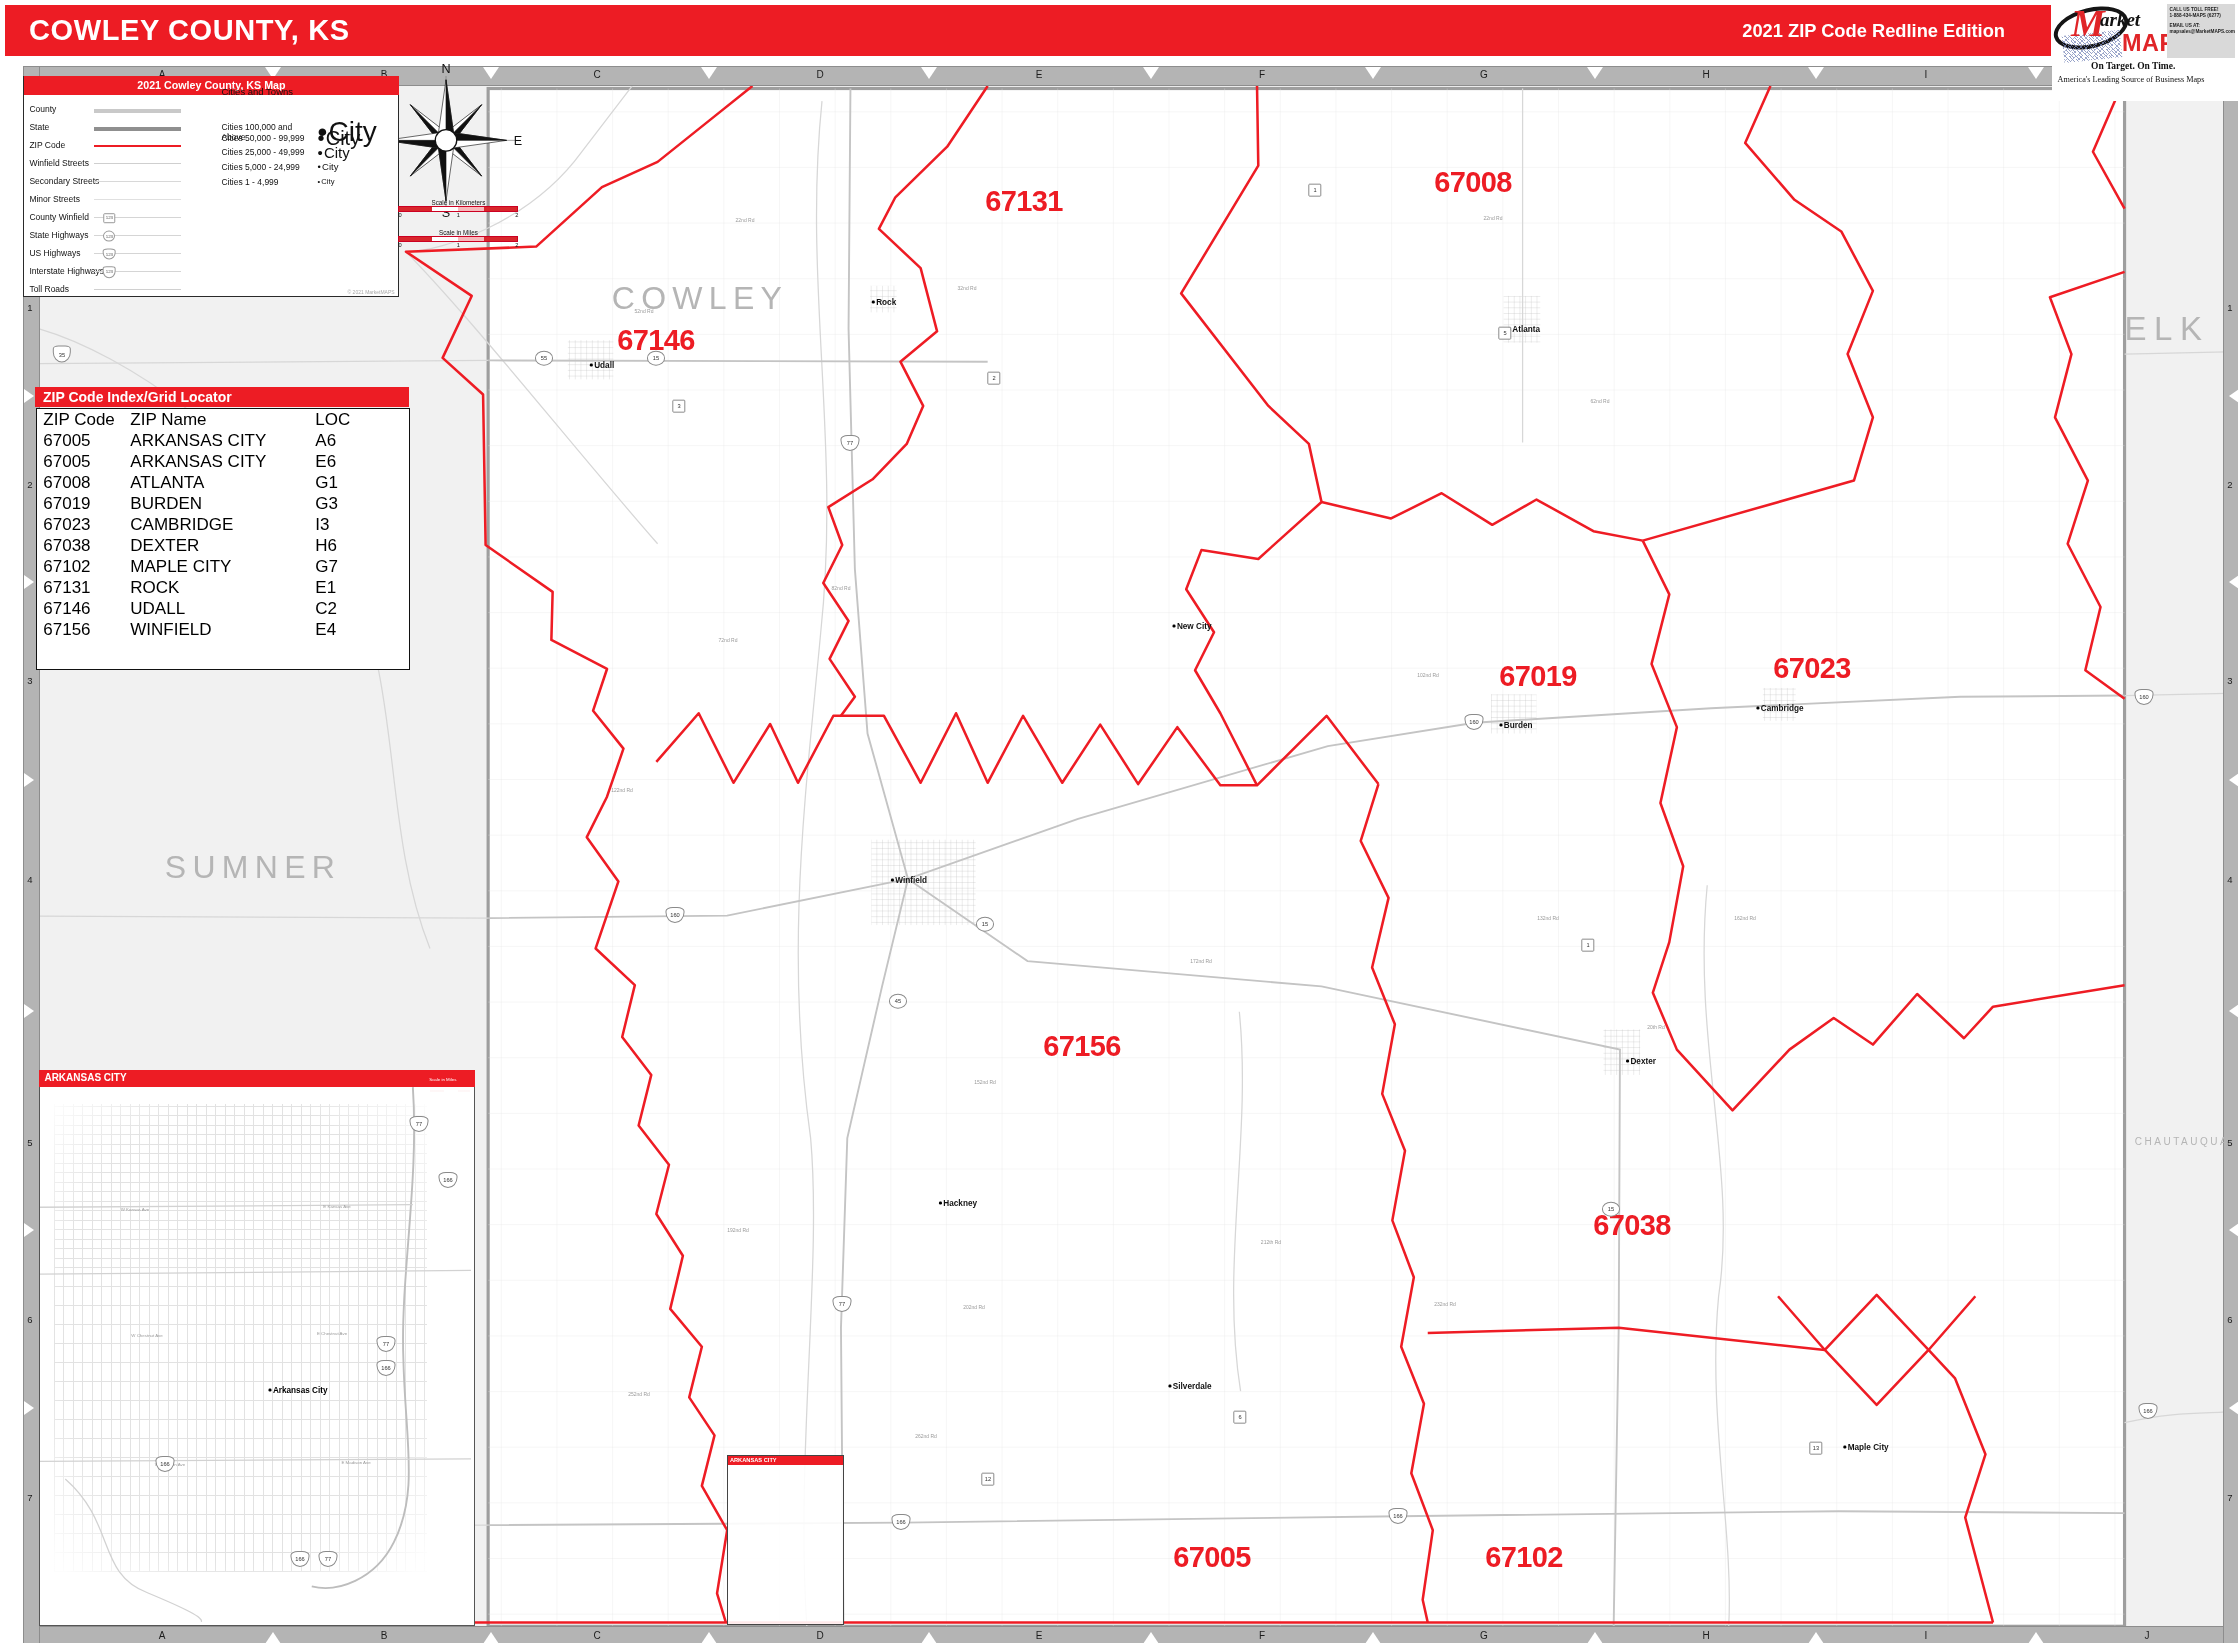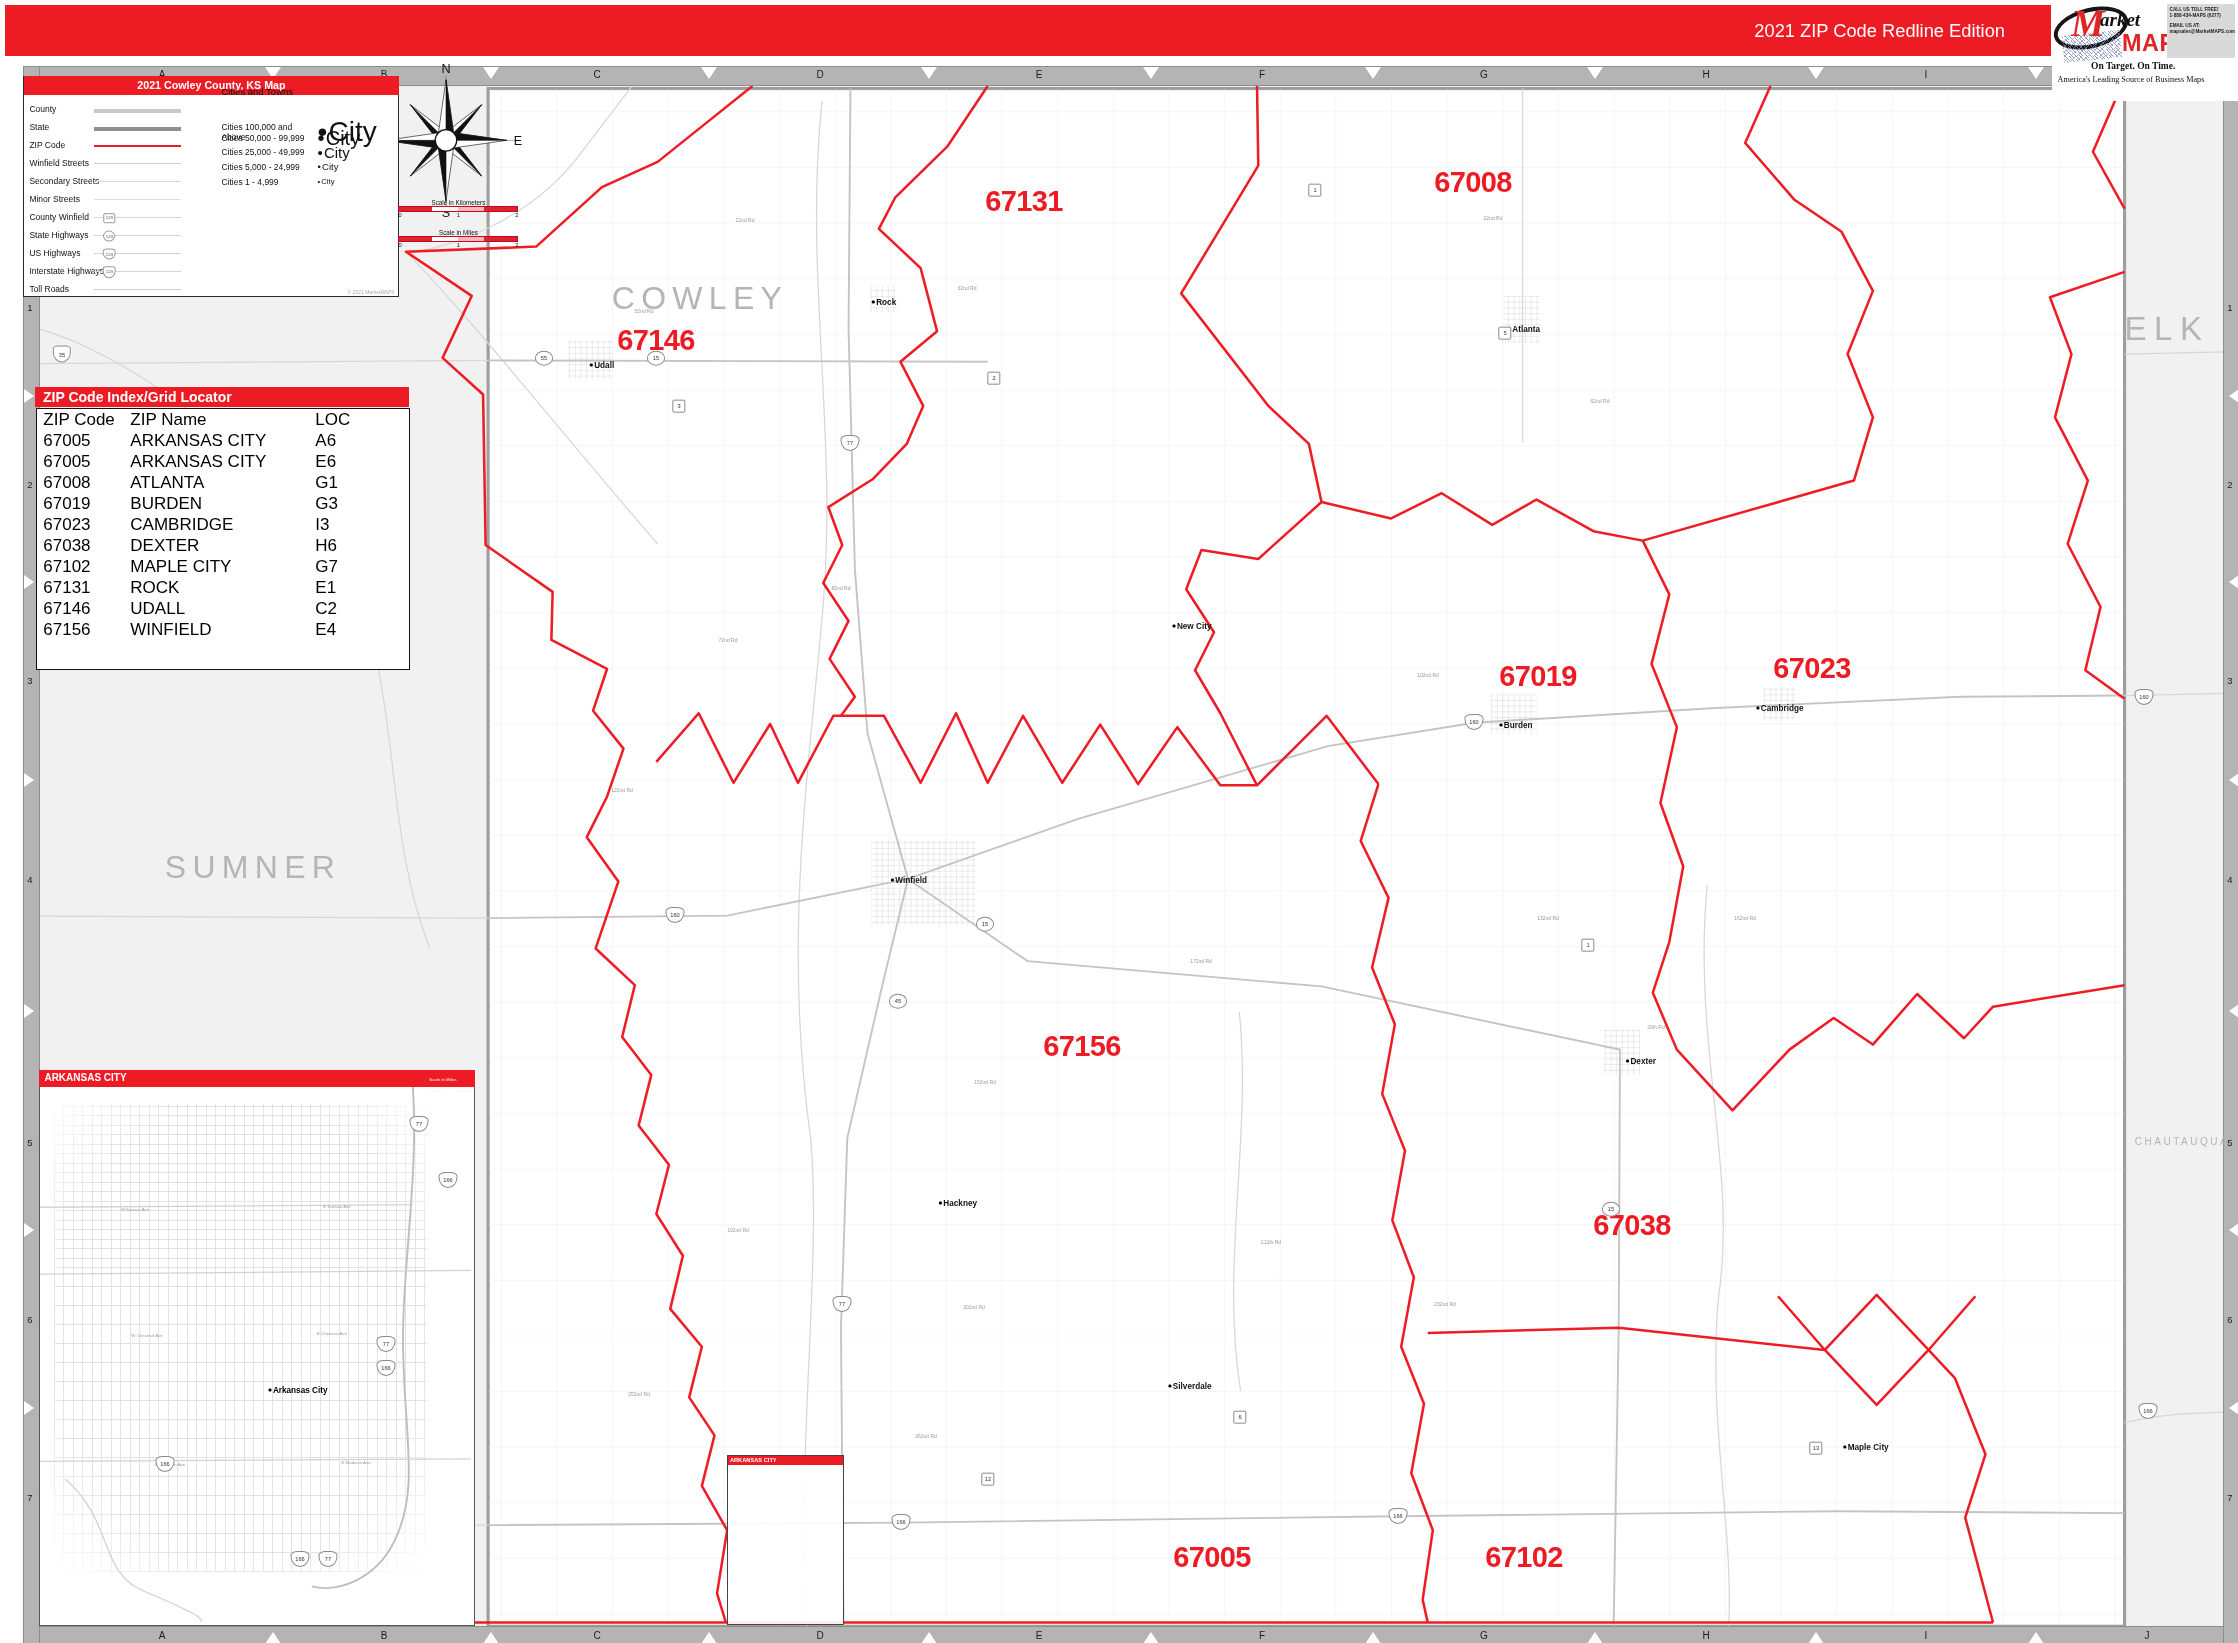--- a/index.html
+++ b/index.html
@@ -1,21 +1,21 @@
 <!DOCTYPE html>
 <html style="font-size:10px"><head>
 <meta charset="utf-8">
 <style>
   html,body{margin:0;padding:0;background:#fff}
   #stage{position:relative;width:2239px;height:1644px;background:#fff;overflow:hidden;
          font-family:"Liberation Sans",sans-serif;outline:0.6px solid #cfcfcf}
   
   .hdr{position:absolute;left:5px;top:5px;width:2046px;height:51px;background:#ed1c24;color:#fff;z-index:8}
   .hdr-title{position:absolute;left:24px;top:0;line-height:51px;font-size:29px;font-weight:bold;letter-spacing:0.6px}
-  .hdr-edition{position:absolute;right:46px;top:0;line-height:51px;font-size:18.3px;font-weight:normal}
+  .hdr-edition{position:absolute;right:46px;top:0;line-height:51px;font-size:18.3px;font-weight:bold}
   
   .logo{position:absolute;left:2052px;top:0;width:187px;height:101px;background:#fff;z-index:9}
   .swoosh{position:absolute;left:1.3px;top:7.6px;width:68px;height:32px;border:4.4px solid #151515;border-radius:50%;transform:rotate(-14deg)}
   .logo-m{position:absolute;left:19px;top:1.3px;font:italic bold 38px "Liberation Serif",serif;color:#e02528}
   .logo-arket{position:absolute;left:48px;top:8.9px;font:italic bold 19px "Liberation Serif",serif;color:#111}
   .logo-maps{position:absolute;left:70px;top:30px;font-weight:bold;font-size:23.4px;color:#e02528;letter-spacing:0.6px}
   .logo-scribble{position:absolute;left:11.4px;top:33px;width:58px;height:26.6px;opacity:.75;transform:rotate(-6deg);
       background:repeating-linear-gradient(48deg,#6f7fb4 0 0.6px,transparent 0.6px 2.5px),repeating-linear-gradient(-35deg,#8b97c4 0 0.6px,transparent 0.6px 3.8px)}
   .logo-tag{position:absolute;left:39px;top:61px;font:bold 9.5px "Liberation Serif",serif;color:#111}
   .logo-sub{position:absolute;left:0;top:75px;width:158px;text-align:center;font:8.2px "Liberation Serif",serif;color:#111}
@@ -126,20 +126,21 @@
           background:rgba(255,255,255,.9);z-index:5}
   .covbar{height:8.9px;background:#ed1c24;color:#fff;font-size:5.7px;font-weight:bold;line-height:8.9px;padding-left:1.9px;
           white-space:nowrap;overflow:hidden}
 </style>
 </head>
 <body>
 
 <div id="stage">
 
   <div class="hdr">
+    <span class="hdr-title">COWLEY COUNTY, KS</span>
     <span class="hdr-edition">2021 ZIP Code Redline Edition</span>
   </div>
 
   <div class="logo">
     <span class="swoosh"></span>
     <span class="logo-scribble"></span>
     <span class="logo-m">M</span>
     <span class="logo-arket">arket</span>
     <span class="logo-maps">MAPS</span>
     <div class="logo-tag">On Target.  On Time.</div>

